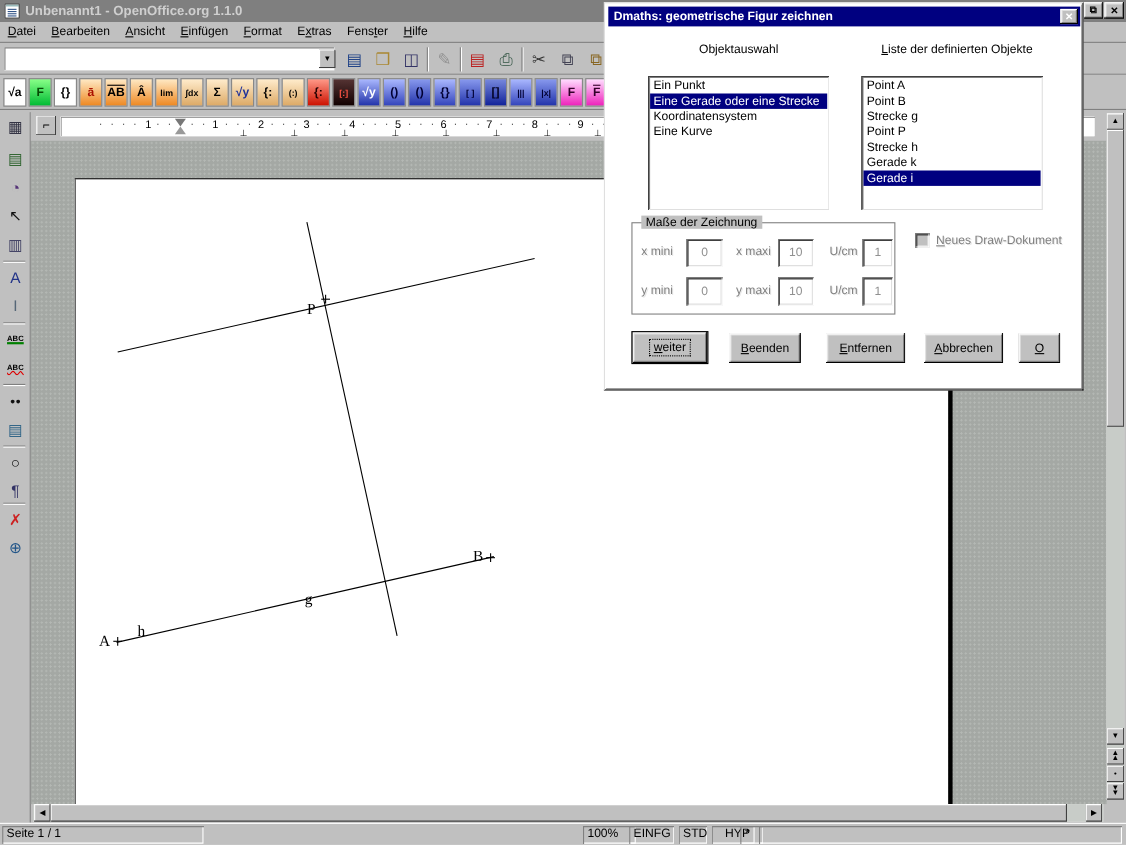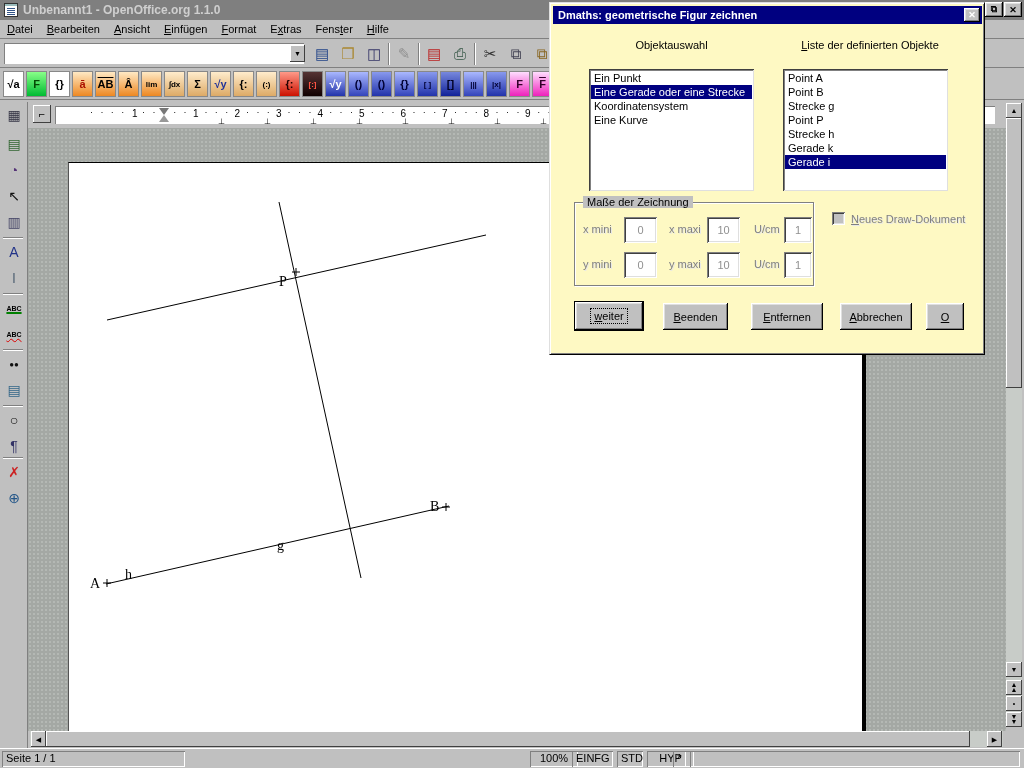--- a/index.html
+++ b/index.html
@@ -77,21 +77,21 @@
     background-image: radial-gradient(#c8ccc8 1px, transparent 0); background-size:2px 2px; }
   .dblarrow { display:flex; flex-direction:column; align-items:center; justify-content:center;
     font-size:7px; line-height:0.62; }
 
   
   #statusbar { left:0; top:748px; width:1024px; height:20px; background:#c0c0c0; border-top:1px solid #fff; }
   .scell { position:absolute; top:2px; height:16px; line-height:15px; padding:0 4px;
     box-shadow: inset 1px 1px 0 #808080, inset -1px -1px 0 #fff; color:#000; }
 
   
-  #dlg { left:549px; top:2px; width:436px; height:353px; background:#fef9c3; z-index:50;
+  #dlg { left:549px; top:2px; width:436px; height:353px; background:#ffffff; z-index:50;
     border:1px solid; border-color:#dfdfdf #000 #000 #dfdfdf;
     box-shadow: inset 1px 1px 0 #fff, inset -1px -1px 0 #808080; }
   #dlg-title { left:3px; top:3px; width:429px; height:18px; background:#000080; color:#fff;
     font-weight:bold; display:flex; align-items:center; padding-left:5px; }
   #dlg-close { position:absolute; right:2px; top:2px; width:16px; height:14px; font-size:9px; font-weight:bold; }
   .dlg-label { position:absolute; text-align:center; color:#000; }
   .listbox { position:absolute; background:#fff; box-shadow: inset 1px 1px 0 #404040, inset -1px -1px 0 #dfdfdf,
     inset 2px 2px 0 #808080, inset -2px -2px 0 #fff; padding:2px; overflow:hidden; }
   .lrow { height:14px; line-height:14px; padding-left:3px; white-space:nowrap; color:#000; }
   .lrow.sel { background:#000080; color:#fff; }
@@ -368,21 +368,21 @@
 <div class="abs sbtn raised-thin" style="left:31px;top:731px;width:15px;height:16px;">
     <span>◀</span>
   </div>
 <div class="abs raised-thin" style="left:46px;top:731px;width:924px;height:16px;background:#c0c0c0;"></div>
 <div class="abs sbtn raised-thin" style="left:987px;top:731px;width:15px;height:16px;">
     <span>▶</span>
   </div>
 
 <div id="statusbar" class="abs">
     <div class="scell" style="left: 2px; width: 183px;">Seite 1 / 1</div>
-    <div class="scell" style="left: 530px; width: 48px; text-align: center;">100%</div>
+    <div class="scell" style="left: 530px; width: 48px; text-align: left;">100%</div>
     <div class="scell" style="left: 572px; width: 41px; text-align: center;">EINFG</div>
     <div class="scell" style="left: 617px; width: 26px; text-align: center;">STD</div>
     <div class="scell" style="left: 647px; width: 47px; text-align: center;">HYP</div>
     <div class="scell" style="left: 673px; width: 13px; text-align: center;">*</div>
     <div class="scell" style="left: 690px; width: 330px; text-align: center;"></div>
   </div>
 
 <div id="dlg" class="abs">
   <div id="dlg-title" class="abs">
     <span>Dmaths: geometrische Figur zeichnen</span>

